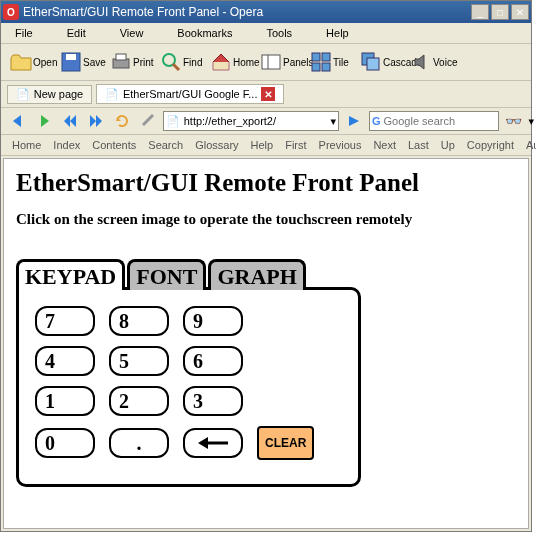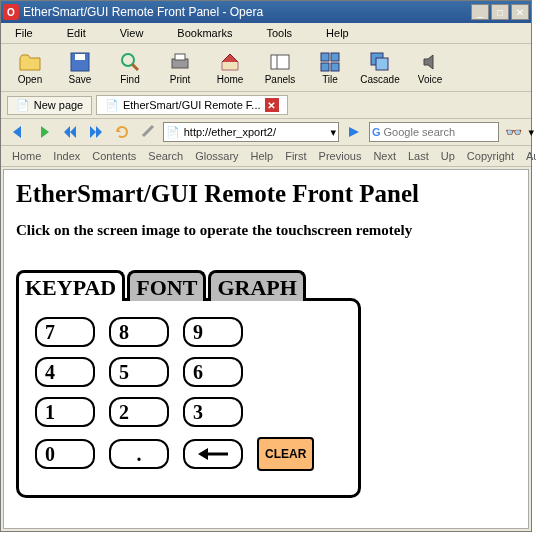--- a/index.html
+++ b/index.html
@@ -6,21 +6,21 @@
   body { font-family: Tahoma, Arial, sans-serif; font-size: 11px; background: #fff; width: 536px; height: 536px; overflow: hidden; }
   .window { width: 532px; height: 532px; border: 1px solid #7b7b7b; background: #ece9d8; display: flex; flex-direction: column; }
   .titlebar { background: linear-gradient(#3a6ea5, #2a5694); color: #fff; display: flex; align-items: center; height: 22px; padding: 0 2px; font-size: 12px; }
   .titlebar .icon { width: 16px; height: 16px; background: #d33; border-radius: 3px; margin-right: 4px; display:inline-flex;align-items:center;justify-content:center;color:#fff;font-weight:bold;font-size:10px;}
   .titlebar .title { flex: 1; }
   .winbtns { display: flex; gap: 2px; }
   .winbtn { width: 18px; height: 16px; background: #d8d4c8; border: 1px solid #888; display:inline-flex;align-items:center;justify-content:center;font-size:10px;font-family:Arial;cursor:default;}
   .menubar { display: flex; gap: 18px; padding: 2px 6px; background: #ece9d8; border-bottom: 1px solid #c5c2b5; font-size: 11px; }
   .menubar span { padding: 2px 8px; }
   .toolbar { display: flex; gap: 4px; padding: 4px 6px; background: #ece9d8; border-bottom: 1px solid #c5c2b5; }
-  .tbtn { display: flex; flex-direction: column; align-items: center; width: 46px; padding: 2px; font-size: 10px; }
+  .tbtn { display: flex; align-items: center; width: 46px; padding: 2px; font-size: 10px; }
   .tbtn .ticon { width: 24px; height: 24px; display:flex;align-items:center;justify-content:center; }
   .tabstrip { display: flex; align-items: center; padding: 3px 6px; background: #ece9d8; border-bottom: 1px solid #c5c2b5; gap: 4px; }
   .tab { display: flex; align-items: center; padding: 2px 8px; border: 1px solid #b5b29f; background: #f5f3e8; font-size: 11px; gap: 4px; }
   .tab.active { background: #fff; }
   .tabclose { width: 14px; height: 14px; background: #c33; color:#fff; display:inline-flex;align-items:center;justify-content:center;font-size:10px;font-weight:bold;}
   .navbar { display: flex; align-items: center; padding: 3px 6px; background: #ece9d8; border-bottom: 1px solid #c5c2b5; gap: 4px; }
   .navbtn { width: 22px; height: 20px; display:inline-flex;align-items:center;justify-content:center; }
   .urlbox { flex: 1; display:flex; align-items:center; background:#fff; border:1px solid #8c8a7a; height:20px; padding:0 2px; gap:4px;}
   .urlbox input { flex:1; border:none; outline:none; font-size:11px; background:transparent;}
   .searchbox { width: 130px; display:flex; align-items:center; background:#fff; border:1px solid #8c8a7a; height:20px; padding:0 2px; gap:3px;}
@@ -79,34 +79,34 @@
           <svg width="24" height="24">
             <rect x="3" y="3" width="18" height="18" fill="#4a76c7" stroke="#2a4a88"></rect>
             <rect x="7" y="4" width="10" height="6" fill="#fff"></rect>
           </svg>
         </span>
         <span>Save</span>
       </div>
     <div class="tbtn">
         <span class="ticon">
           <svg width="24" height="24">
+            <rect x="4" y="9" width="16" height="9" fill="#999" stroke="#555"></rect>
+            <rect x="7" y="4" width="10" height="6" fill="#fff" stroke="#555"></rect>
+          </svg>
+        </span>
+        <span>Print</span>
+      </div>
+    <div class="tbtn">
+        <span class="ticon">
+          <svg width="24" height="24">
             <circle cx="10" cy="10" r="6" fill="none" stroke="#2a6" stroke-width="2"></circle>
             <line x1="14" y1="14" x2="20" y2="20" stroke="#a63" stroke-width="3"></line>
           </svg>
         </span>
         <span>Find</span>
-      </div>
-    <div class="tbtn">
-        <span class="ticon">
-          <svg width="24" height="24">
-            <rect x="4" y="9" width="16" height="9" fill="#999" stroke="#555"></rect>
-            <rect x="7" y="4" width="10" height="6" fill="#fff" stroke="#555"></rect>
-          </svg>
-        </span>
-        <span>Print</span>
       </div>
     <div class="tbtn">
         <span class="ticon">
           <svg width="24" height="24">
             <path d="M4 12L12 4l8 8v8H4z" fill="#f0e2b8" stroke="#a67"></path>
             <path d="M4 12L12 4l8 8" fill="#c44" stroke="#822"></path>
           </svg>
         </span>
         <span>Home</span>
       </div>
@@ -149,21 +149,21 @@
       </div>
   </div>
 
   <div class="tabstrip">
     <div class="tab">
       <span>📄</span>
       <span>New page</span>
     </div>
     <div class="tab active">
       <span>📄</span>
-      <span>EtherSmart/GUI Remote F...</span>
+      <span>EtherSmart/GUI Google F...</span>
       <span class="tabclose">✕</span>
     </div>
   </div>
 
   <div class="navbar">
     <span class="navbtn">
         <svg width="18" height="16">
           <path d="M12 2L4 8l8 6z" fill="#2a7de1"></path>
         </svg>
       </span>

